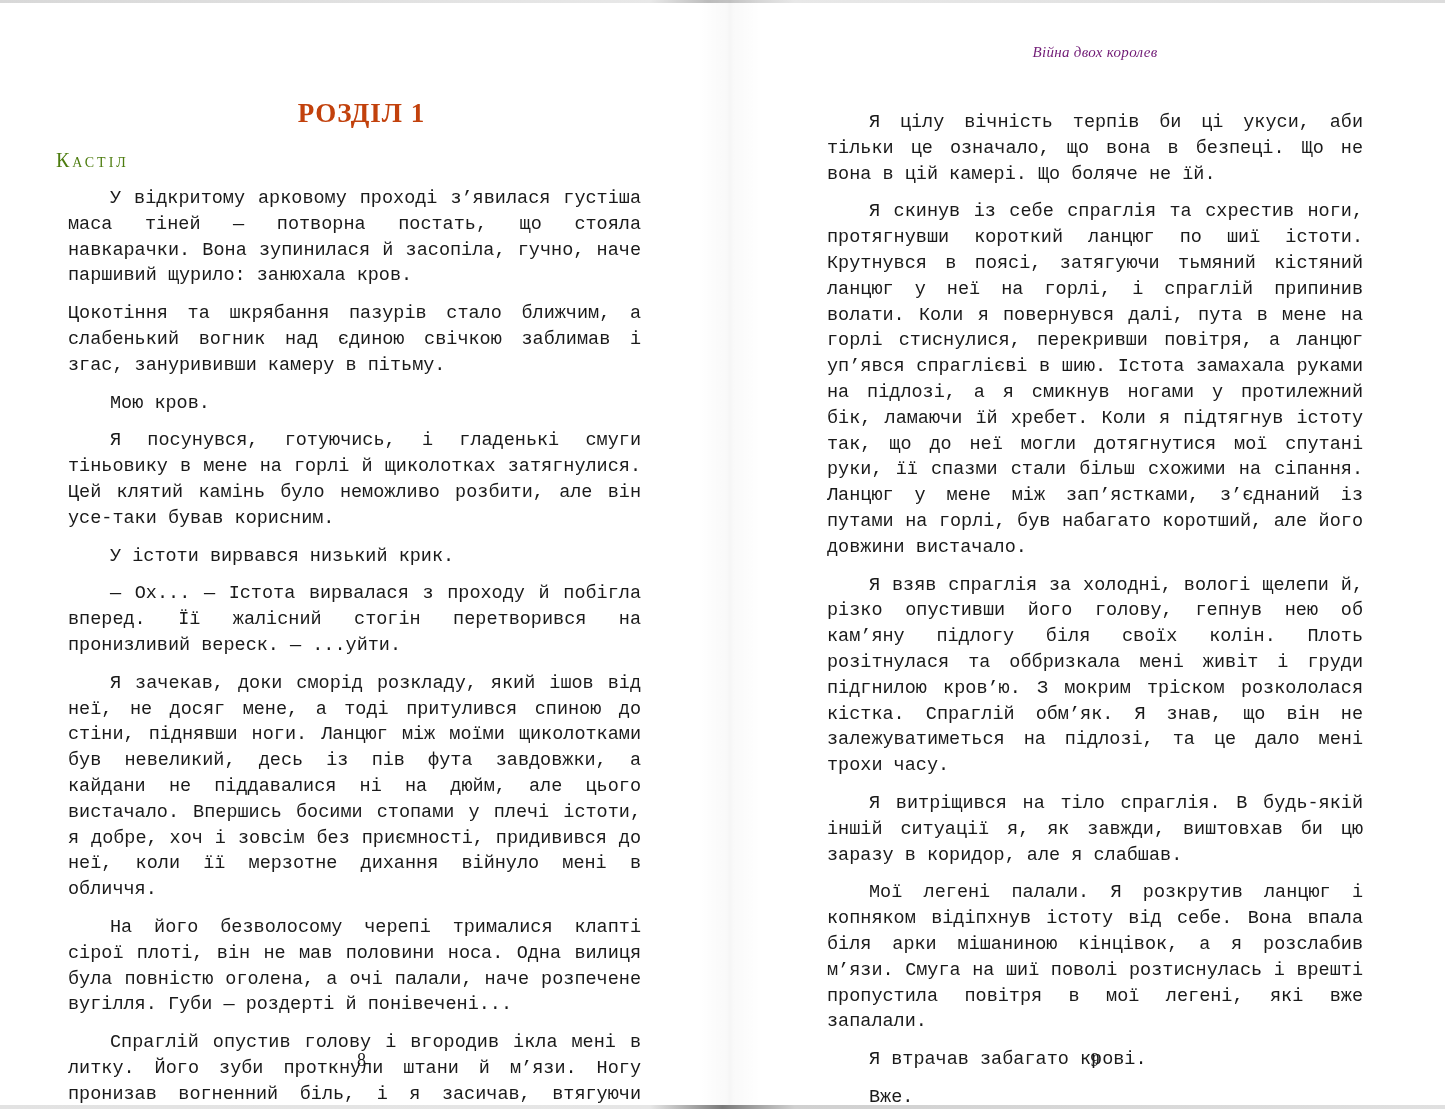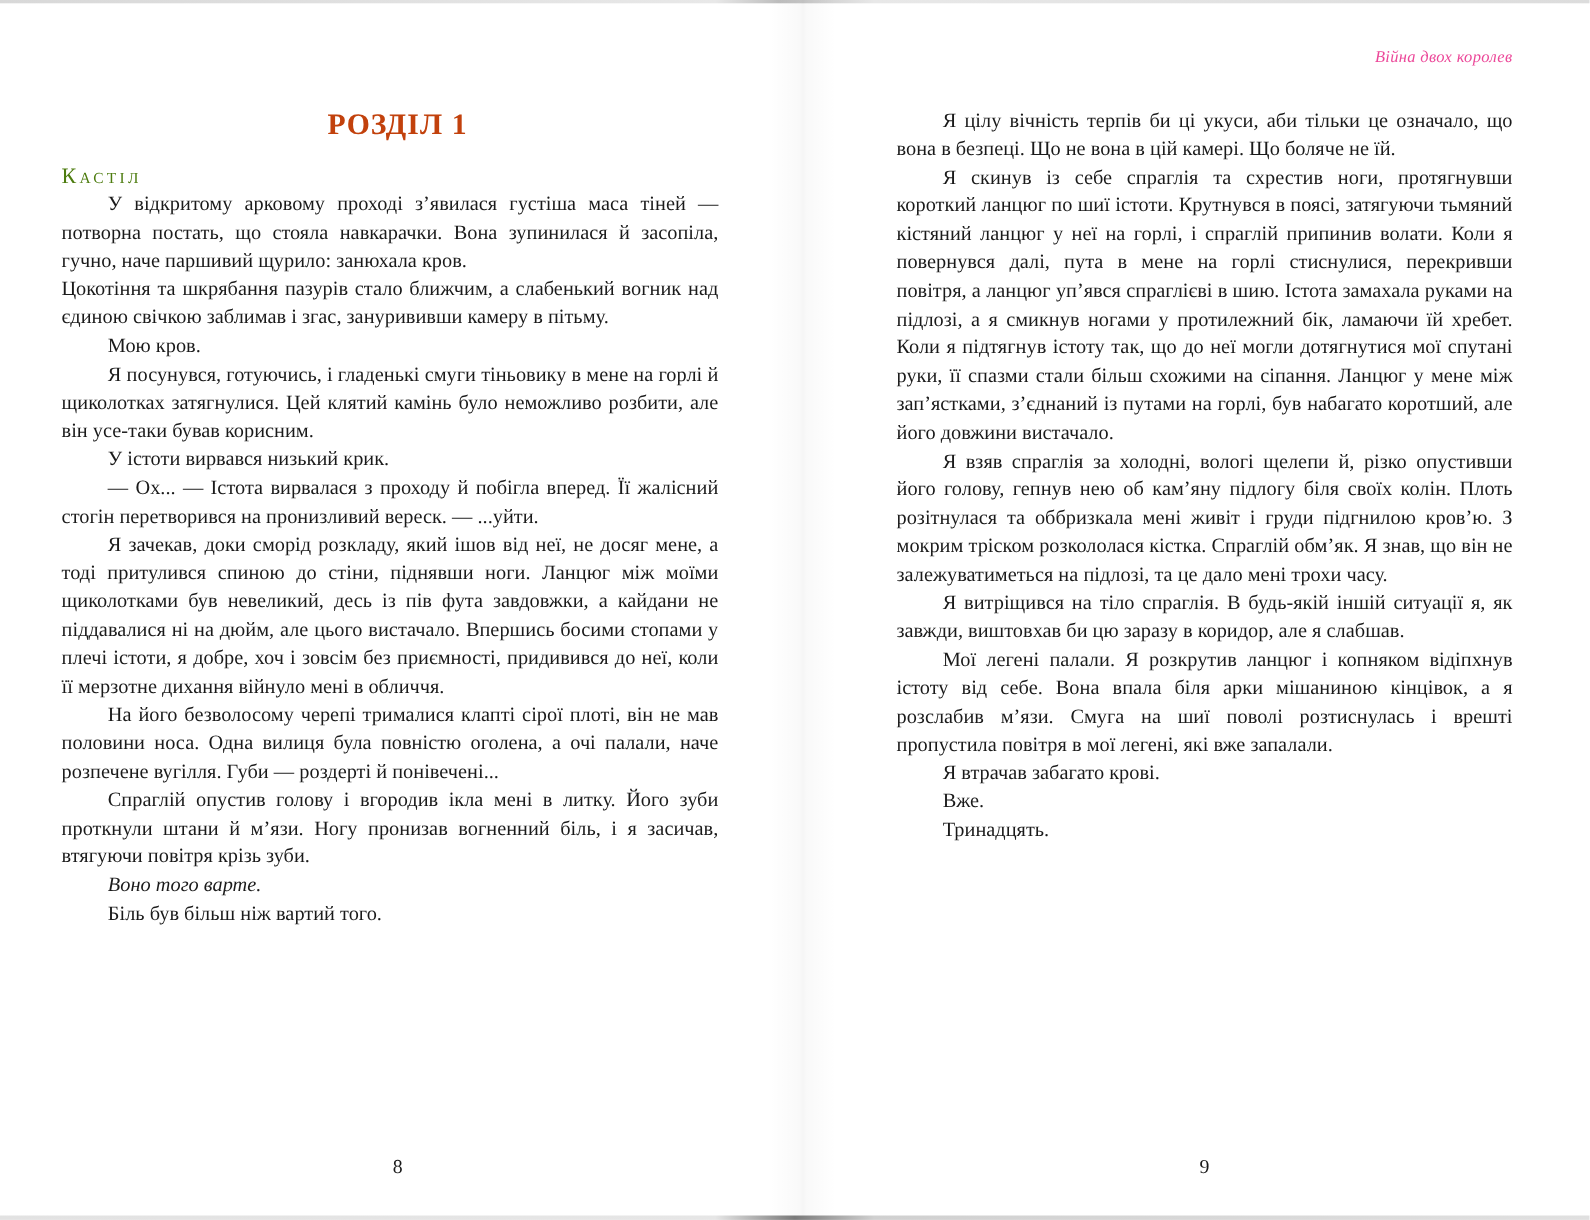--- a/index.html
+++ b/index.html
@@ -51,24 +51,24 @@
     }
     .page-right {
       left: 815px;
       width: 560px;
     }
     .running-head {
       position: absolute;
       top: 44px;
       left: 0;
       width: 100%;
-      text-align: right;
+      text-align: center;
       font-style: italic;
       font-size: 15px;
-      color: #ec4899;
+      color: #701a75;
       letter-spacing: 0.3px;
     }
     .chapter-title {
       position: absolute;
       top: 98px;
       left: 0;
       width: 100%;
       text-align: center;
       font-size: 27px;
       font-weight: bold;
@@ -95,22 +95,23 @@
     }
     .page-left .text-block {
       top: 174px;
     }
     .page-right .text-block {
       left: 0;
       width: 560px;
       top: 98px;
     }
     .para {
-      margin: 0;
+      margin: 12px;
       text-indent: 42px;
+      font-family: Liberation Mono, monospace;
     }
     .para.noindent {
       text-indent: 0;
     }
     .it { font-style: italic; }
     .page-number {
       position: absolute;
       top: 1050px;
       left: 0;
       width: 100%;

